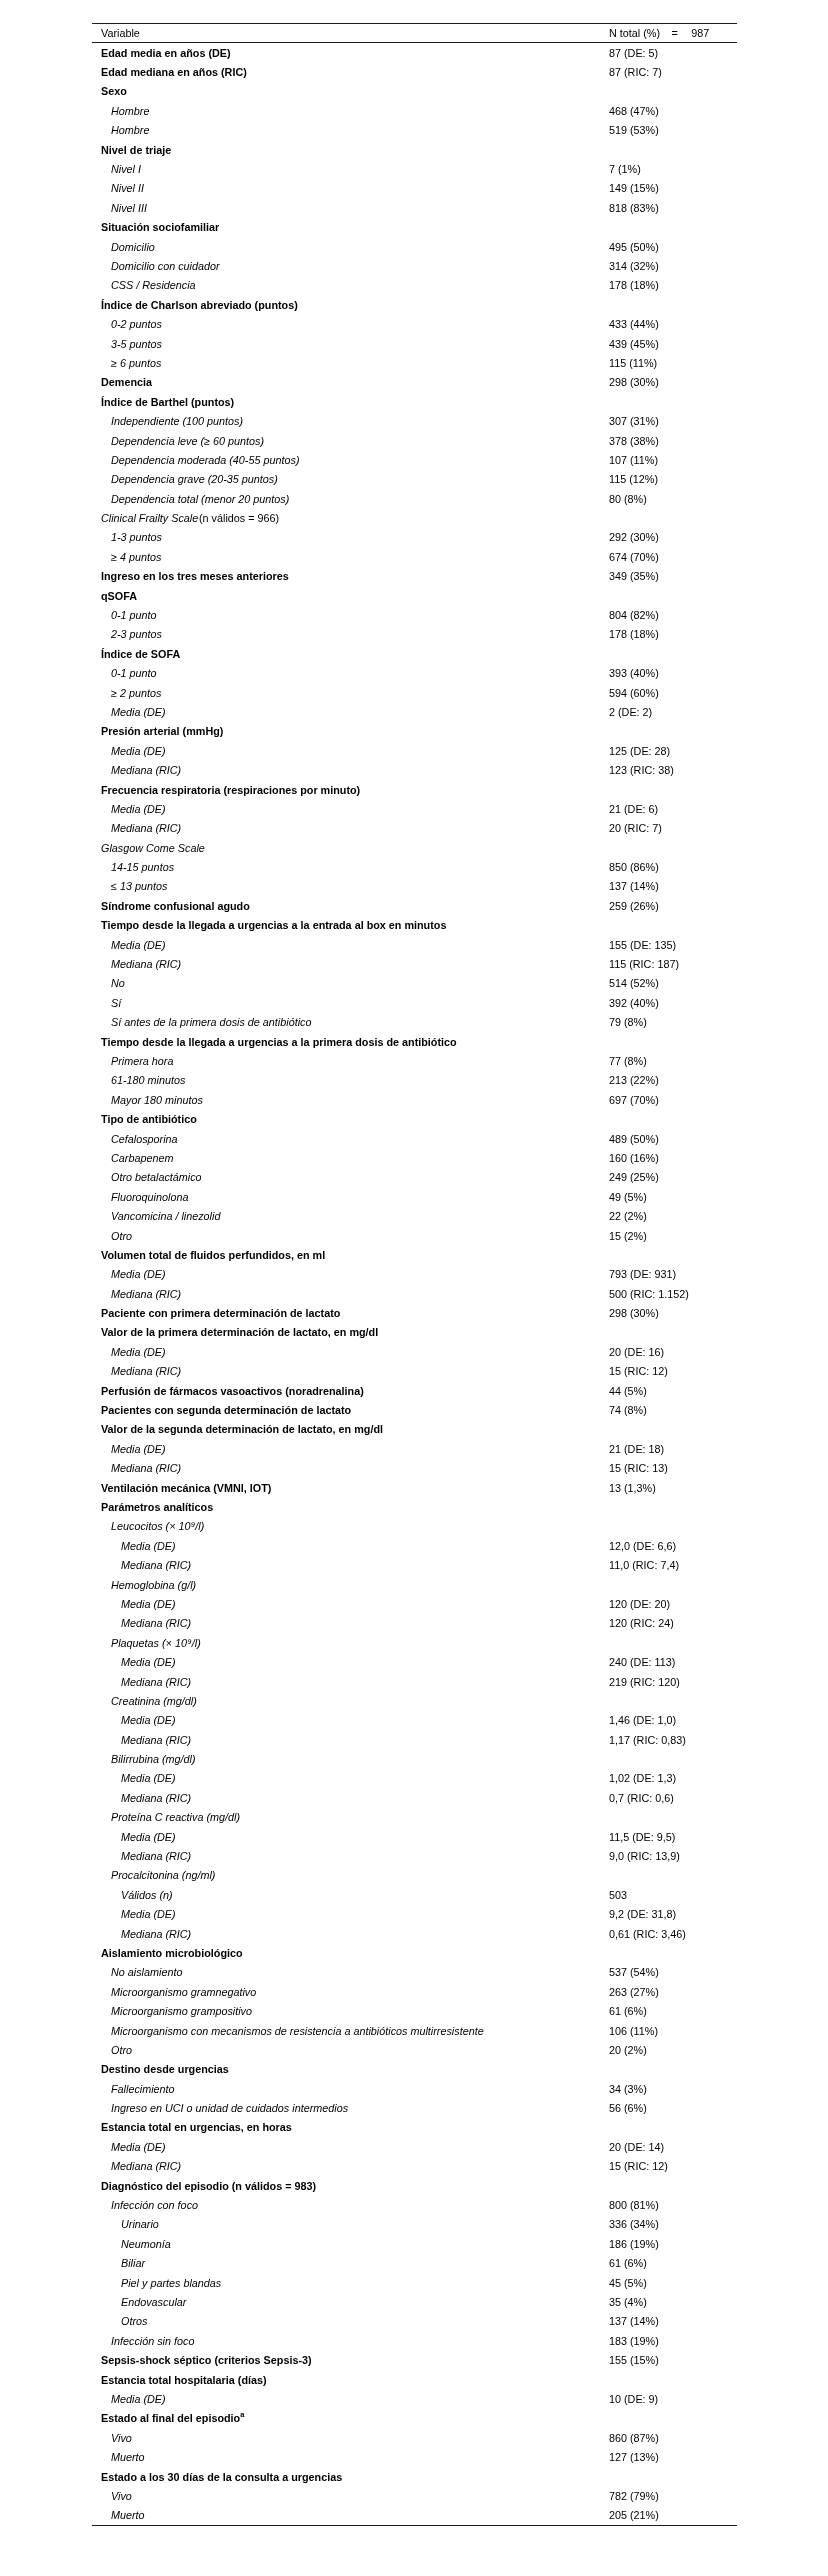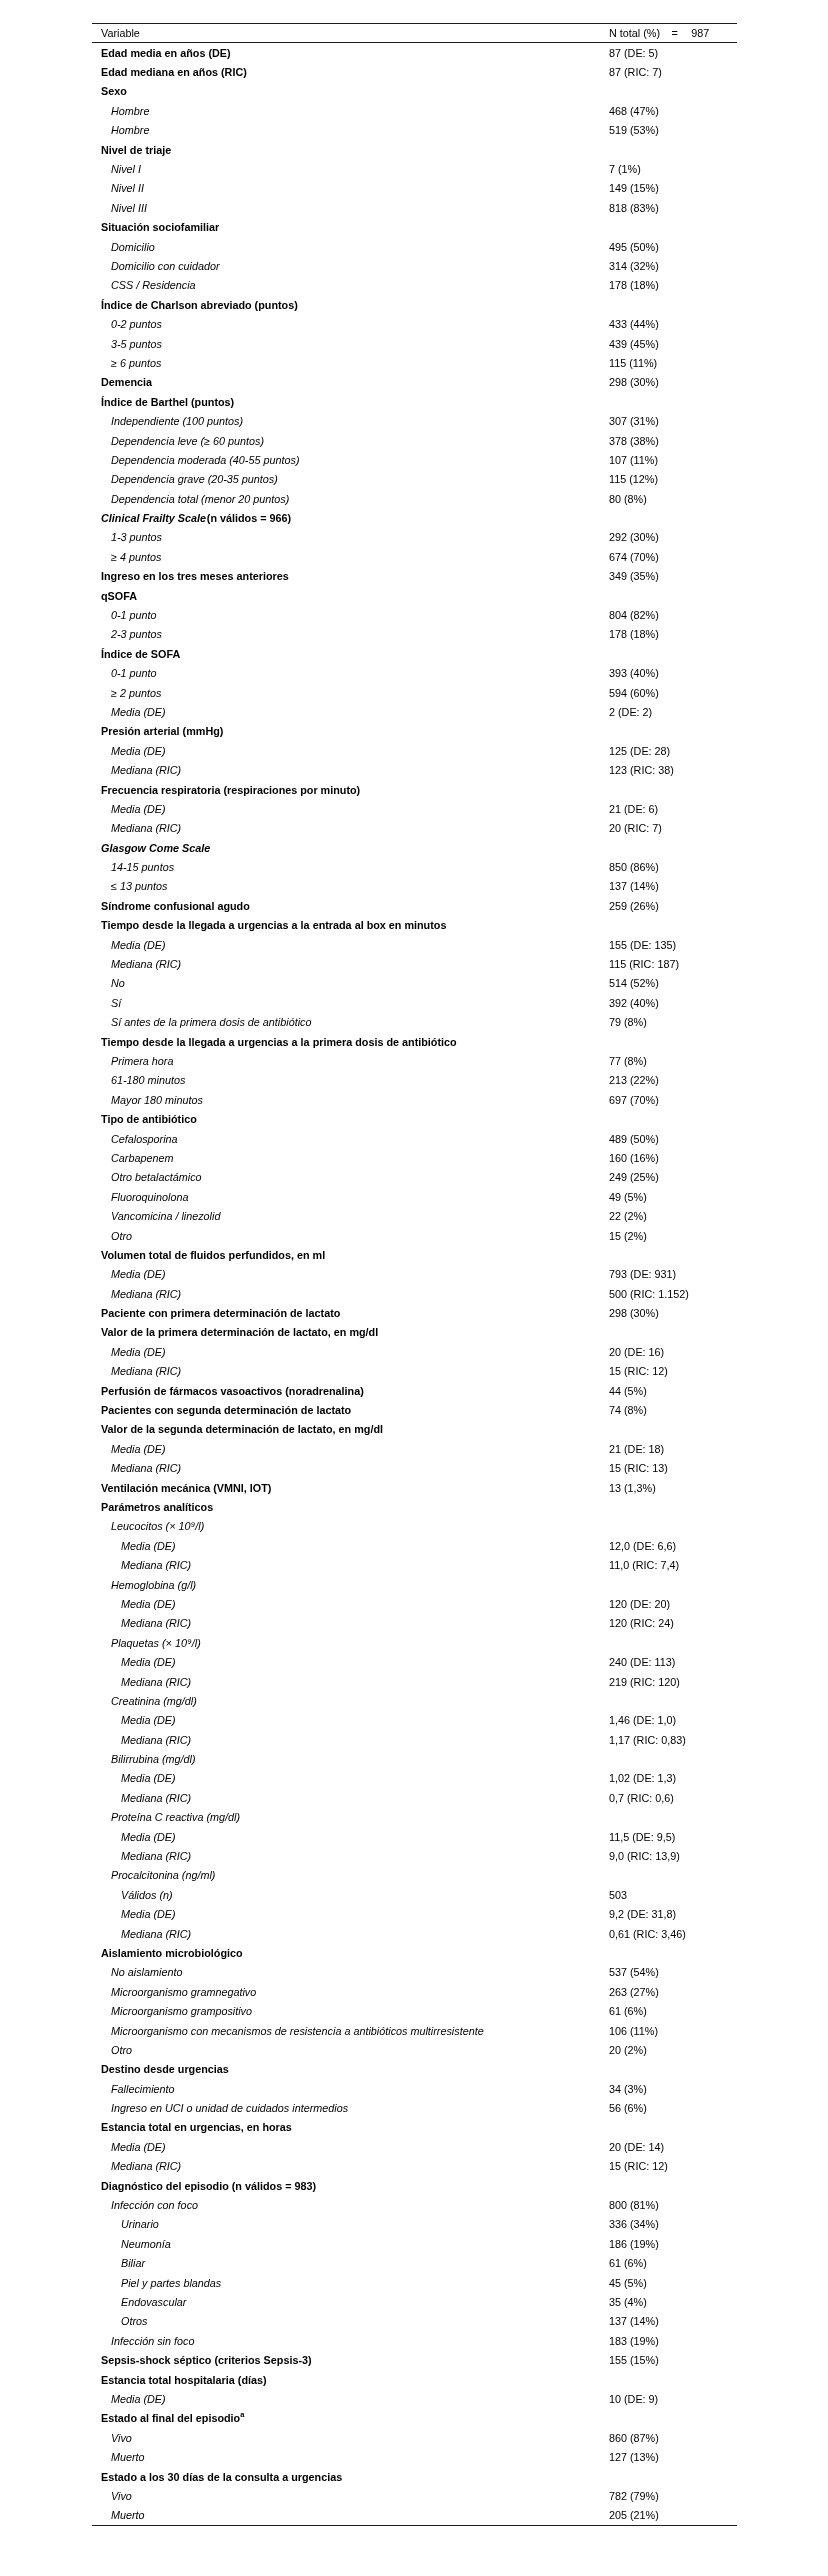--- a/index.html
+++ b/index.html
@@ -36,21 +36,21 @@
     align-items: center;
     height: 19.4px;
   }
   .row .label { flex: 1; white-space: nowrap; overflow: hidden; }
   .row .value { width: 128px; flex: none; font-style: normal; font-weight: 400; white-space: nowrap; }
   .level-0 .label { padding-left: 9px; }
   .level-1 .label { padding-left: 19px; }
   .level-2 .label { padding-left: 29px; }
   .style-bold .label { font-weight: 700; }
   .style-italic .label { font-style: italic; }
-  .style-bolditalic .label { font-weight: 700; font-style: italic; }
+  .style-bolditalic .label { font-weight: 400; font-style: italic; }
   .style-bolditalic .suffix { font-style: normal; }
   .sup { font-size: 7.5px; vertical-align: super; line-height: 0; }
   .suffix { margin-left: 0.8px; }
 </style>
 </head>
 <body>
 
 <div class="table">
   <div class="thead">
     <span class="th-var">Variable</span>

